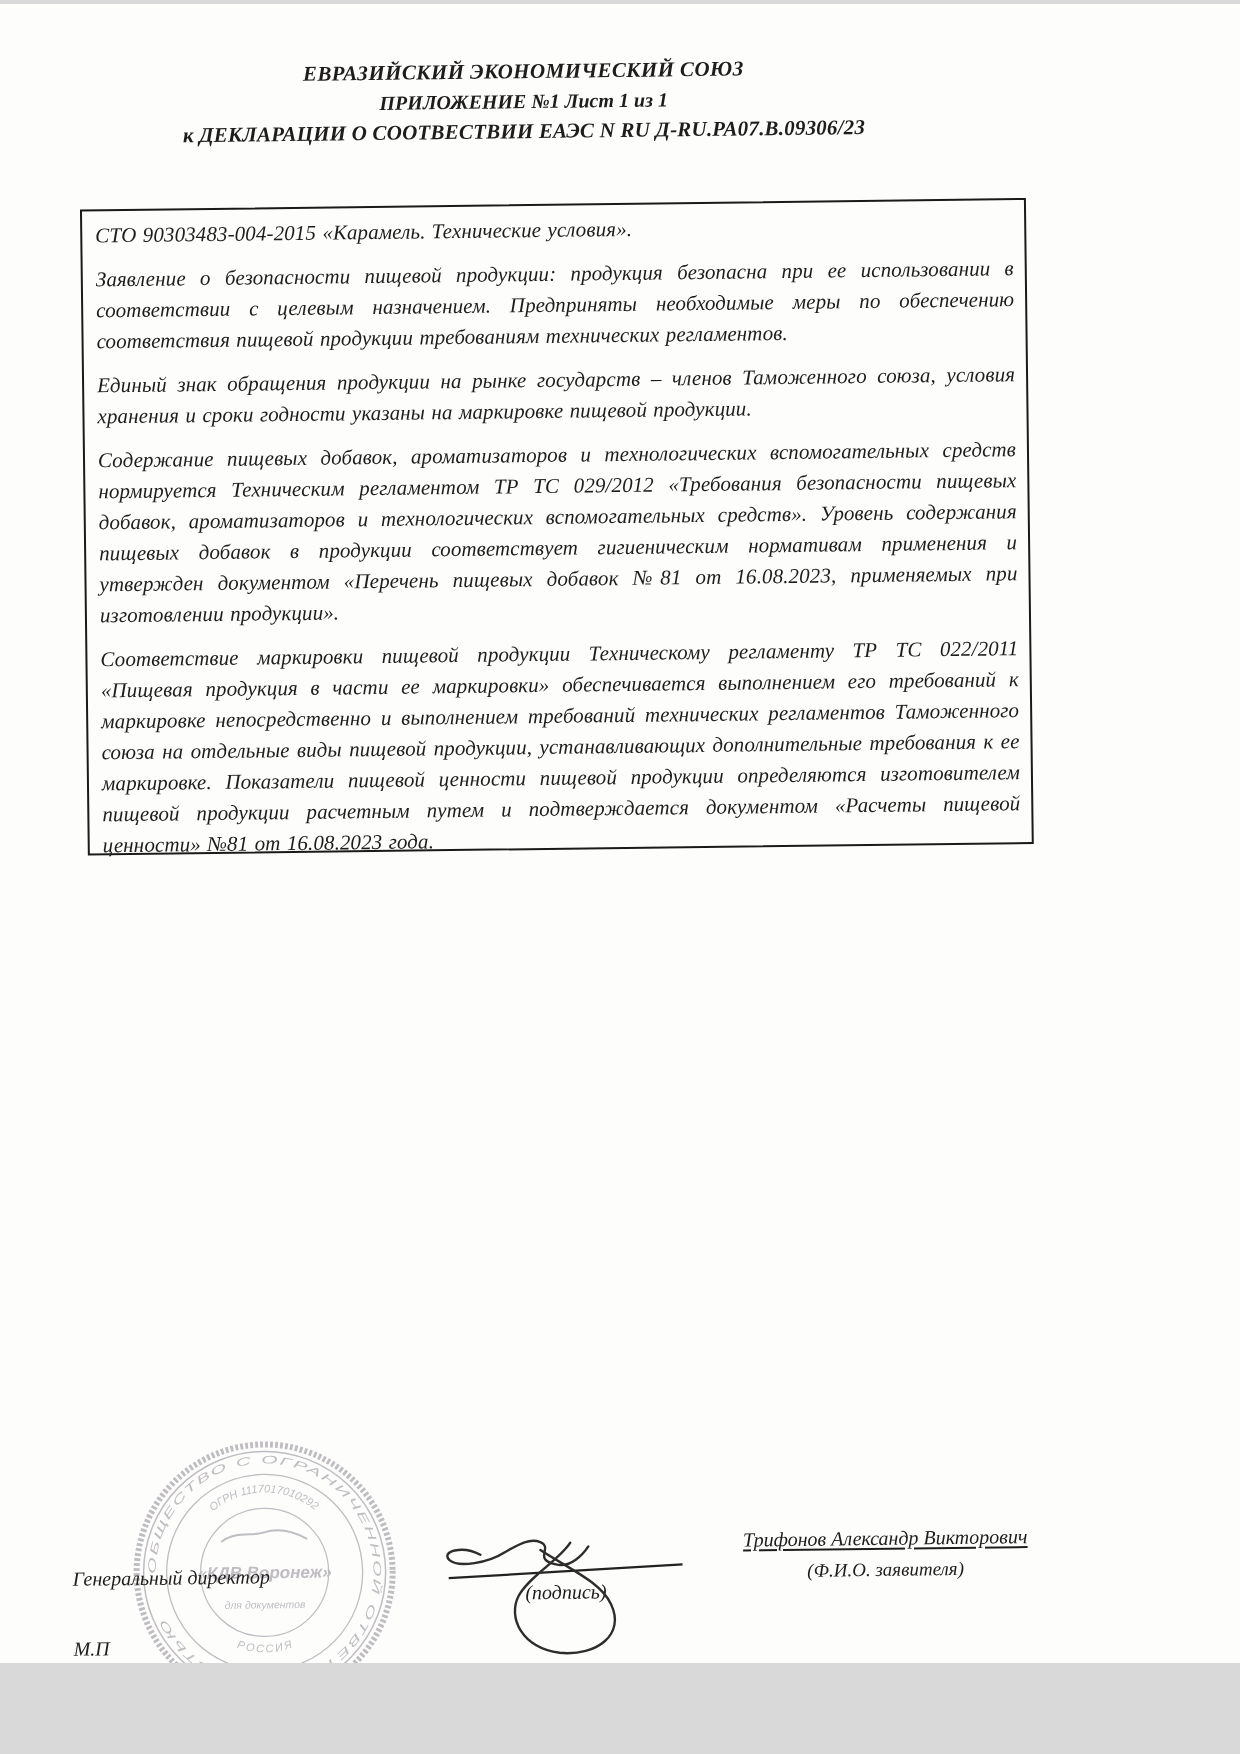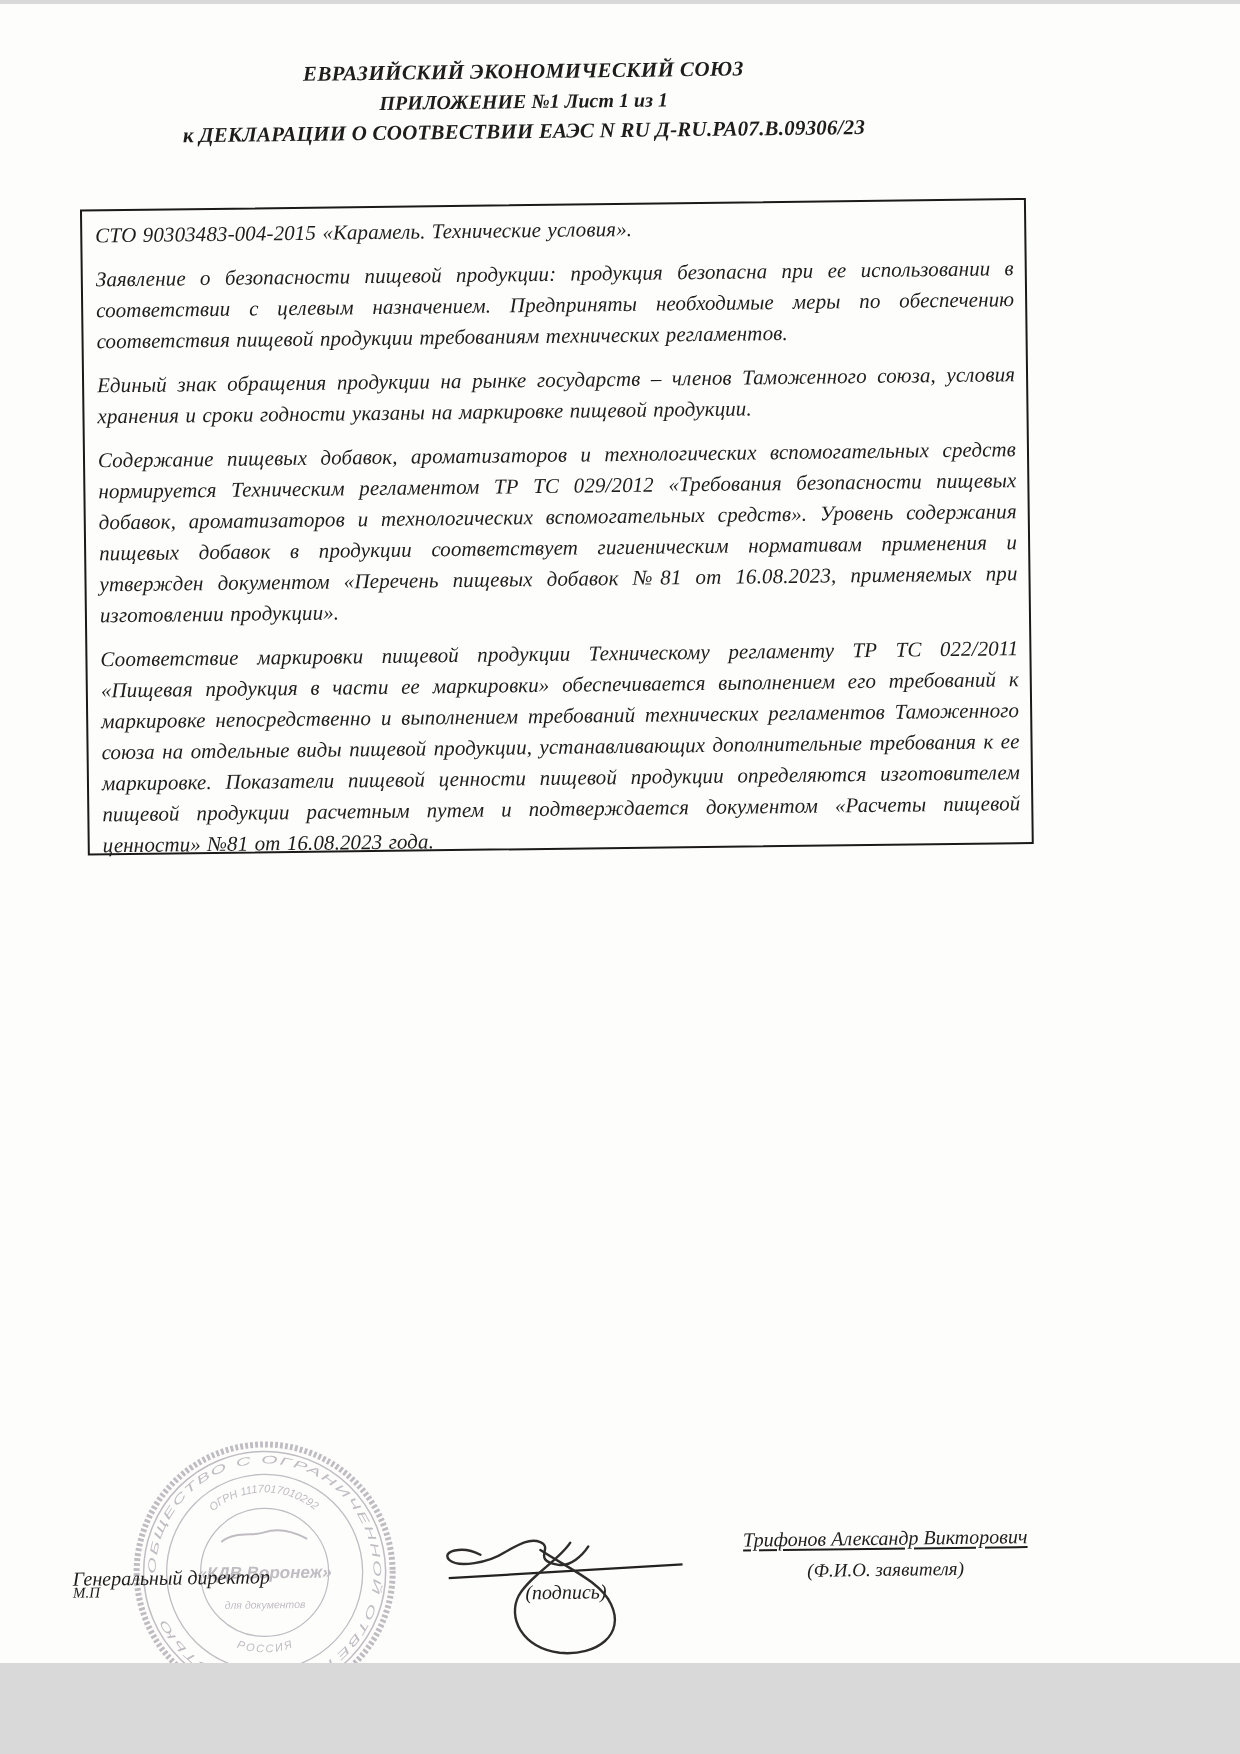--- a/index.html
+++ b/index.html
@@ -41,21 +41,21 @@
     margin:0 0 13px;
     font-size:21px;line-height:31px;
     text-align:justify;
     letter-spacing:.1px;
     word-spacing:1px;
   }
   .box p:first-child{text-align:left;}
 
   
   .role{position:absolute;left:62px;top:1557px;font-size:20px;z-index:3;}
-  .mp{position:absolute;left:62px;top:1574px;font-size:15px;z-index:3;}
+  .mp{position:absolute;left:62px;top:1627px;font-size:20px;z-index:3;}
 
   .stamp{position:absolute;left:116px;top:1426px;width:276px;height:276px;opacity:.55;z-index:2;}
   .stamp circle,.stamp .stroke-path{stroke:var(--stamp);fill:none;}
   .stamp text{fill:var(--stamp);stroke:none;font-family:"Liberation Sans","DejaVu Sans",sans-serif;}
 
   .sig-svg{position:absolute;left:420px;top:1515px;width:280px;height:150px;z-index:2;}
   .sig-svg path{stroke:#2f2d2c;fill:none;stroke-width:2.4;stroke-linecap:round;}
   .sig-svg line{stroke:#232220;stroke-width:2.2;}
   .sig-caption{position:absolute;left:455px;top:1576px;width:200px;text-align:center;font-size:20px;z-index:1;}
 

